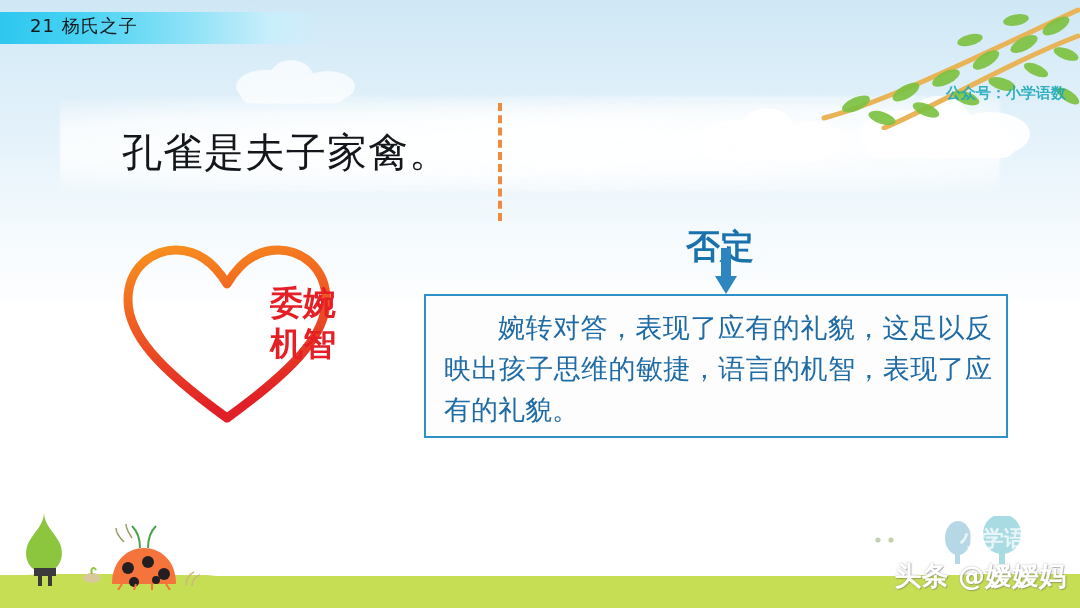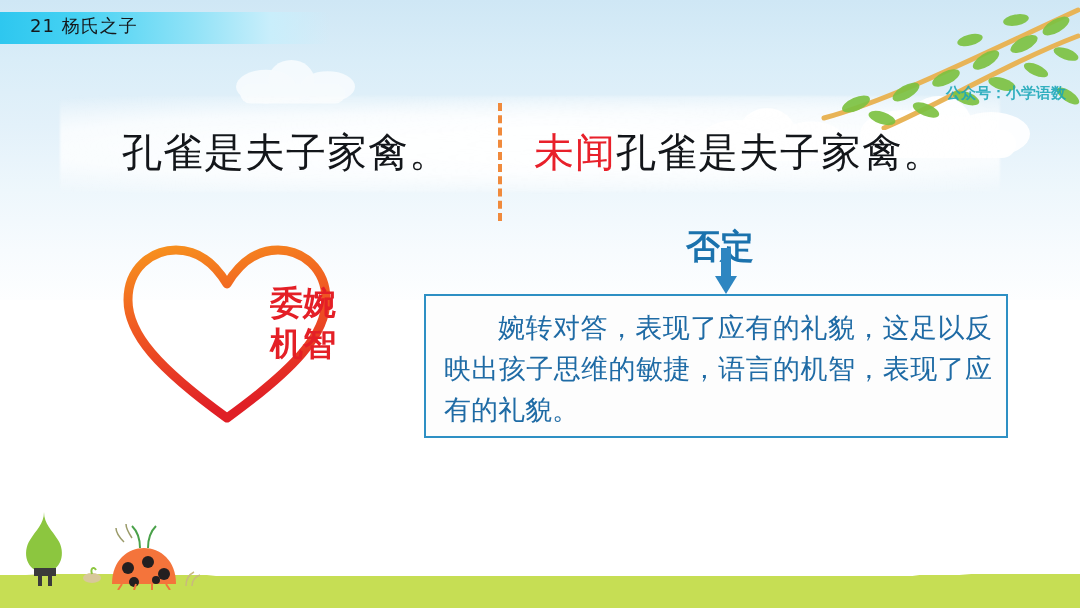--- a/index.html
+++ b/index.html
@@ -286,21 +286,20 @@
         <ellipse cx="248" cy="96" rx="13" ry="5.5" transform="rotate(34 248 96)"></ellipse>
       </g>
     </svg>
   </div>
   <div class="wm-top">公众号：小学语数</div>
 
   <div class="sentence sentence-left">孔雀是夫子家禽。</div>
 
   <div class="divider"></div>
 
-  <div class="sentence sentence-right"><span class="red">未闻</span><span>孔雀是夫子家禽。</span></div>
 
   <div class="negation">否定</div>
   <div class="arrow">
     <svg width="22" height="46" viewBox="0 0 22 46">
       <rect x="6" y="0" width="10" height="30" fill="#2e86c1"></rect>
       <polygon points="0,28 22,28 11,46" fill="#2e86c1"></polygon>
     </svg>
   </div>
 
   <div class="heart-wrap">
@@ -371,14 +370,32 @@
         </g>
       </g>
 
       <g stroke="#c9b97f" stroke-width="1.5" fill="none">
         <path d="M186,96 C186,88 190,84 194,82"></path>
         <path d="M192,96 C192,90 196,86 200,85"></path>
       </g>
     </svg>
   </div>
 
+  <div class="wm-bottom">
+    <svg width="220" height="82" viewBox="0 0 220 82" style="position:absolute;left:0;top:0;">
+      <g opacity="0.85">
+        <ellipse cx="32" cy="28" rx="20" ry="16" fill="#ffffff" opacity="0.85"></ellipse>
+        <polygon points="20,40 18,50 30,43" fill="#ffffff" opacity="0.85"></polygon>
+        <circle cx="26" cy="24" r="2.6" fill="#b9c9a0"></circle>
+        <circle cx="39" cy="24" r="2.6" fill="#b9c9a0"></circle>
+      </g>
+      <g opacity="0.5">
+        <ellipse cx="106" cy="22" rx="13" ry="17" fill="#6fb3cf"></ellipse>
+        <rect x="103" y="36" width="5" height="12" fill="#6fb3cf"></rect>
+        <ellipse cx="150" cy="18" rx="19" ry="20" fill="#56b9c9"></ellipse>
+        <rect x="147" y="34" width="6" height="14" fill="#56b9c9"></rect>
+      </g>
+    </svg>
+    <div class="wm-faint">小学语数</div>
+    <div class="wm-main">头条 @嫒嫒妈</div>
+  </div>
 
 </div>
 
 </body></html>

